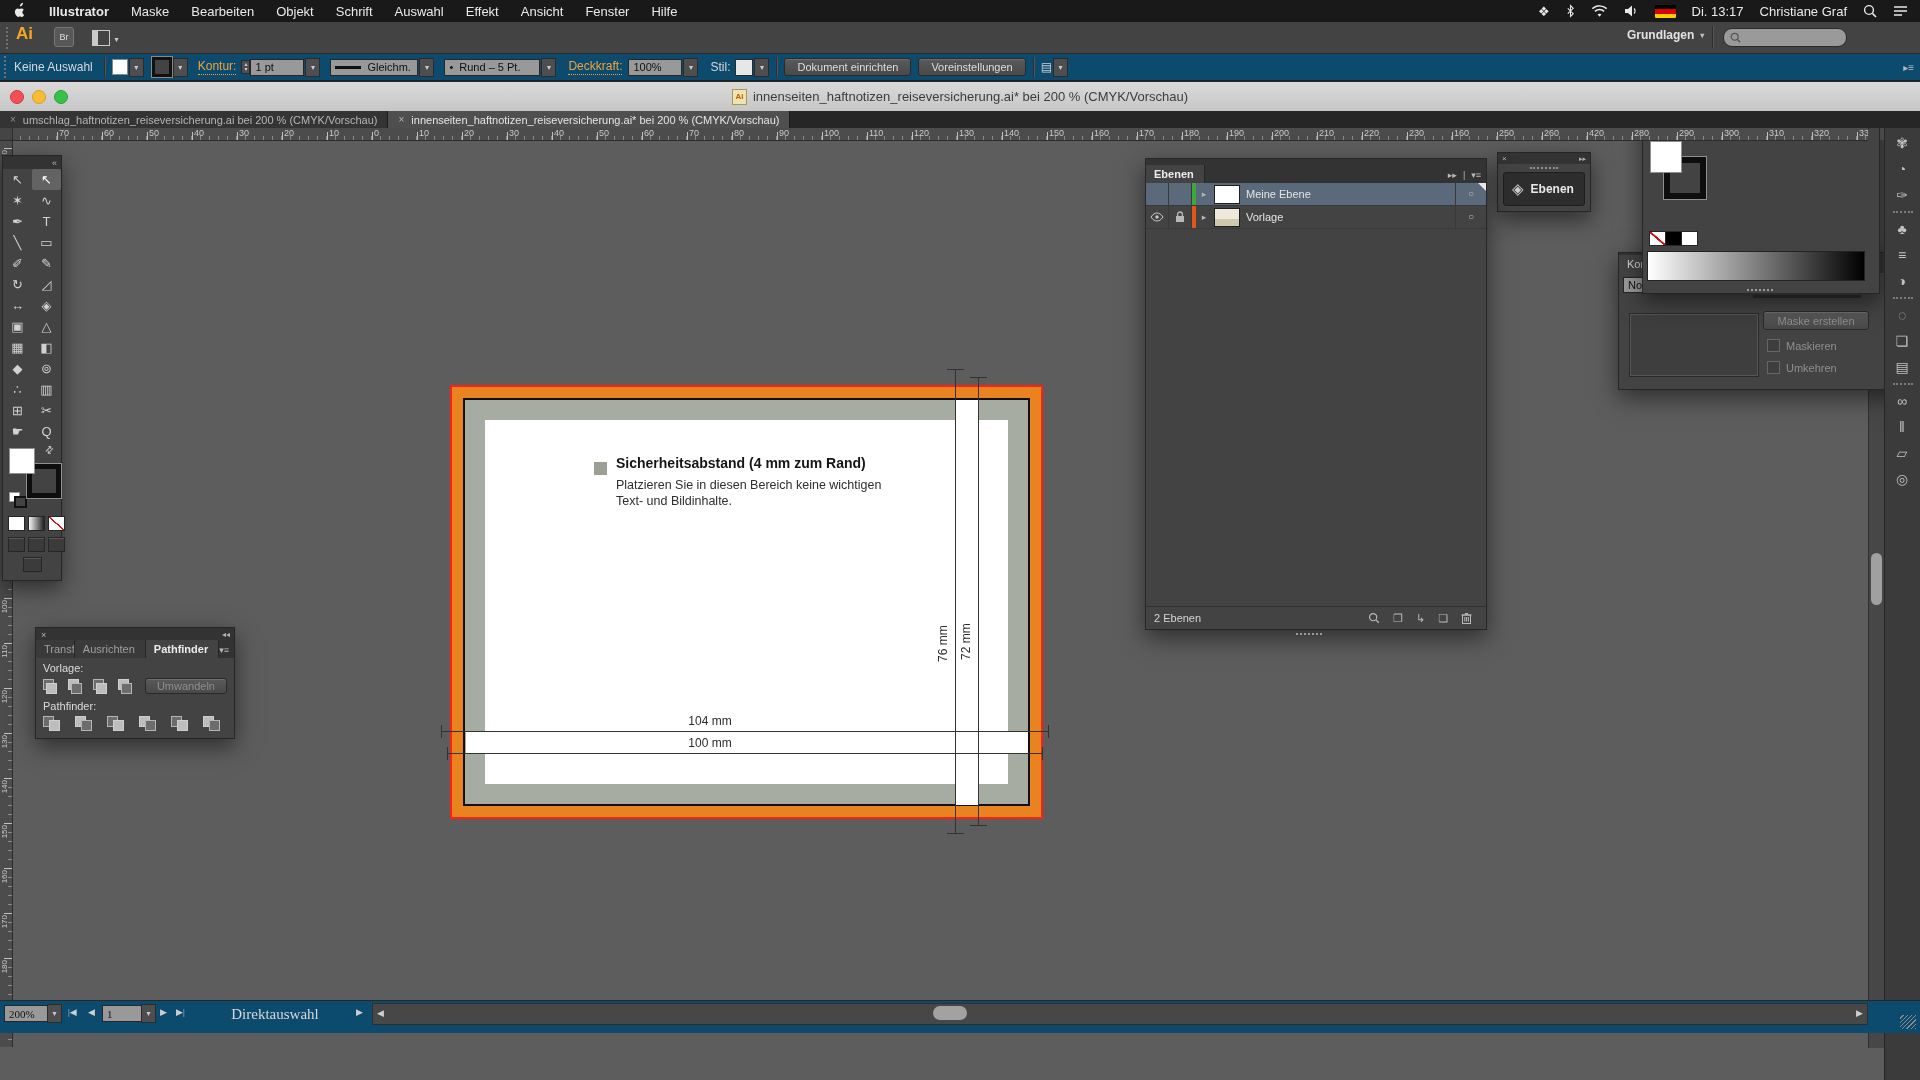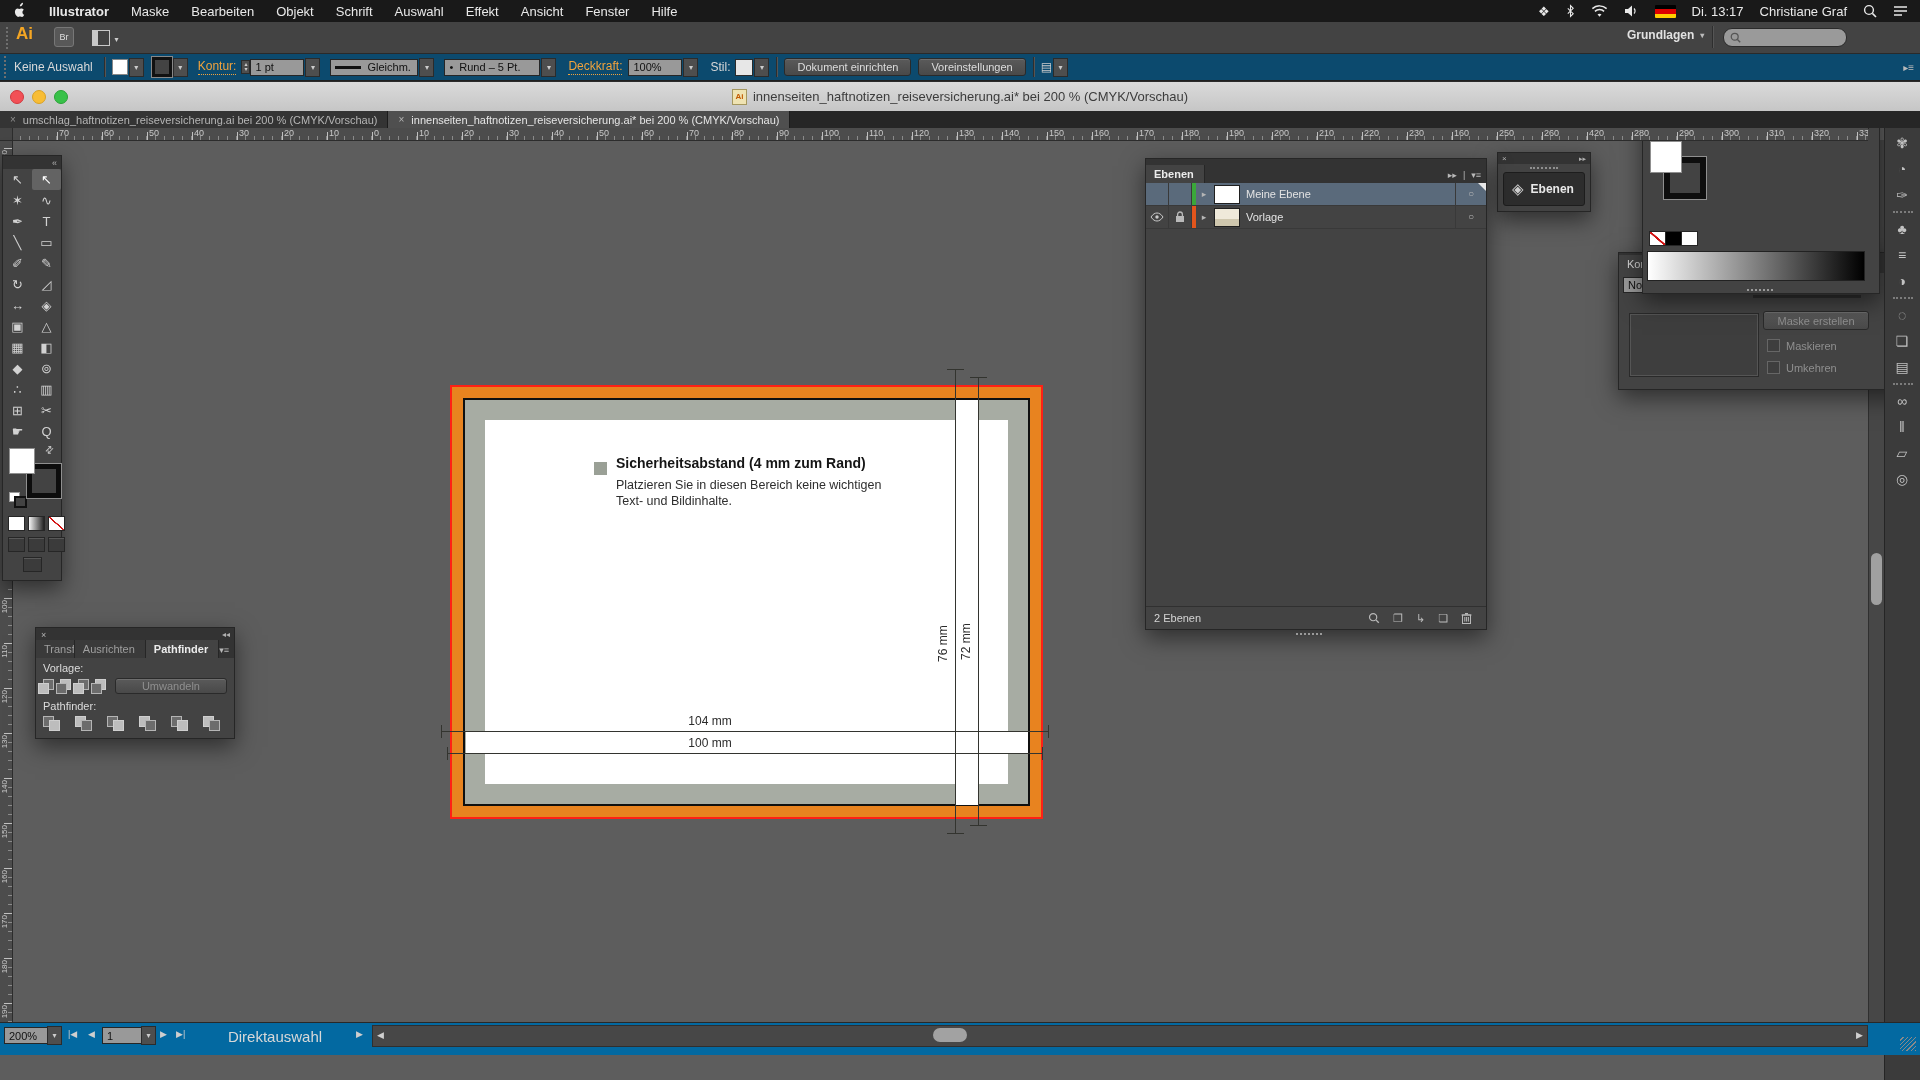--- a/index.html
+++ b/index.html
@@ -514,21 +514,21 @@
             <i class="f"></i>
           </span>
         <span class="pfico">
             <i class="b"></i>
             <i class="f"></i>
           </span>
         <span class="pfico alt">
             <i class="b"></i>
             <i class="f"></i>
           </span>
-        <button class="btn" style="color:#8f8f8f;padding:1px 26px;margin-left:2px;">Umwandeln</button>
+        <button class="btn" style="color:#8f8f8f;padding:1px 11px;margin-left:2px;">Umwandeln</button>
       </div>
       <div style="margin-top:6px;">Pathfinder:</div>
       <div class="row" style="margin-top:4px;gap:15px;">
         <span class="pfico">
             <i class="b"></i>
             <i class="f"></i>
           </span>
         <span class="pfico alt">
             <i class="b"></i>
             <i class="f"></i>
@@ -728,21 +728,21 @@
       </div>
       <div class="dockicon">
         <span>◎</span>
       </div>
     </div>
 
   <div class="abs" style="left:1868px;top:140px;width:16px;height:908px;background:#474747;border-left:1px solid #2f2f2f;z-index:20;">
     <div class="abs" style="left:2px;top:413px;width:11px;height:52px;background:#a0a0a0;border-radius:6px;"></div>
   </div>
 
-  <div class="abs" style="left:0;top:1022px;width:1920px;height:32px;background:#0369a1;border-top:1px solid #282828;z-index:46;">
+  <div class="abs" style="left:0;top:1000px;width:1920px;height:32px;background:#0c4a6e;border-top:1px solid #282828;z-index:46;font-family:Liberation Serif, serif;">
     <span class="abs fld" style="left:4px;top:4px;width:36px;">
         <span>200%</span>
       </span>
     <span class="ddbox abs" style="left:46px;top:3px;">▾</span>
     <span class="abs g" style="left:68px;top:6px;font-size:9px;">|◀</span>
     <span class="abs g" style="left:88px;top:6px;font-size:9px;">◀</span>
     <span class="abs fld" style="left:102px;top:4px;width:34px;">
         <span>1</span>
       </span>
     <span class="ddbox abs" style="left:140px;top:3px;">▾</span>

